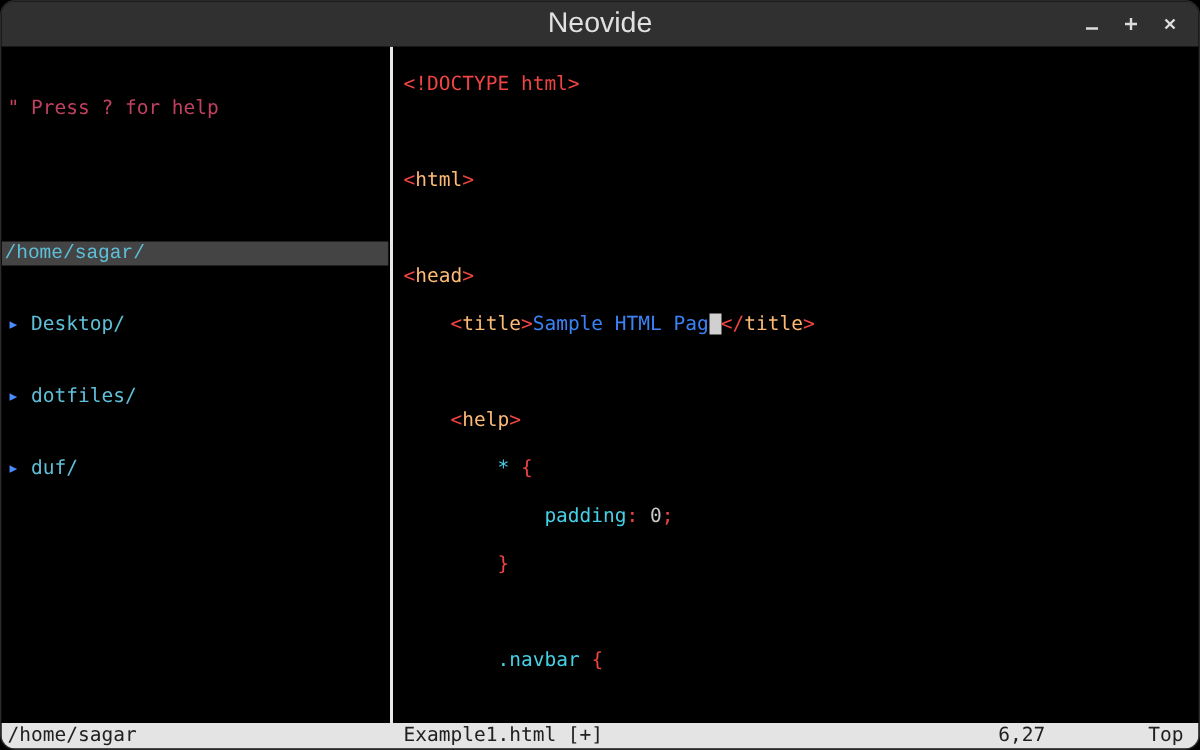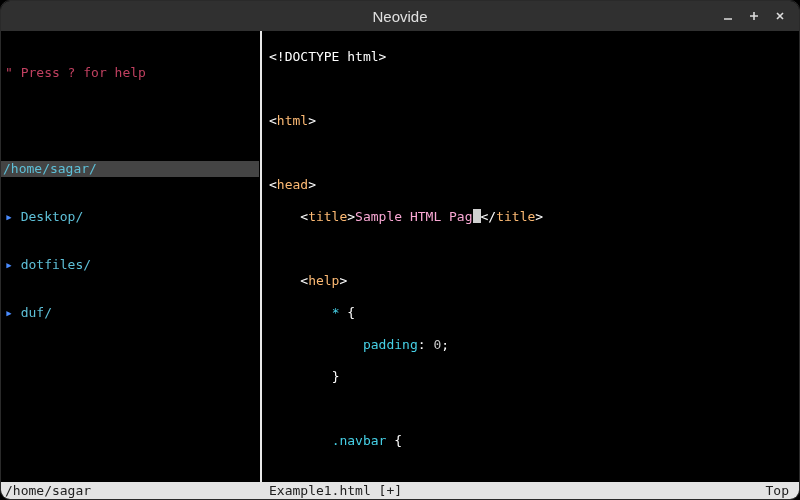--- a/index.html
+++ b/index.html
@@ -21,21 +21,21 @@
   }
   .titlebar {
     height: 30px;
     background: #303030;
     display: flex;
     align-items: center;
     justify-content: center;
     position: relative;
     color: #e0e0e0;
     font-family: sans-serif;
-    font-size: 15px;
+    font-size: 19px;
     font-weight: 500;
   }
   .win-controls {
     position: absolute;
     right: 6px;
     display: flex;
     gap: 0;
   }
   .win-btn {
     width: 26px;
@@ -63,41 +63,42 @@
     white-space: pre;
     overflow: hidden;
   }
   .help-line { color: #c04060; }
   .updir { color: #5ec0d8; }
   .cwd-line {
     background: #444;
     color: #5ec0d8;
     padding: 0 2px;
     margin: 0 -4px;
+    font-family: Liberation Mono, monospace;
   }
   .dir-row { color: #5ec0d8; }
   .dir-row .arrow { color: #4a8cff; }
   .divider {
     width: 2px;
     background: #e8e8e8;
     margin: 0 1px;
   }
   .editor {
     flex: 1;
     background: #000;
     padding: 2px 6px 0 6px;
     line-height: 16px;
     white-space: pre;
     overflow: hidden;
     color: #d0d0d0;
   }
-  .pun   { color: #ffffff; margin-top: 43px; }   
+  .pun   { color: #ef4444; margin-top: 43px; }   
   .tag   { color: #fdba74; }
   .kw    { color: #46d0e6; }
-  .title { color: #f9a8d4; }
+  .title { color: #3b82f6; }
   .prop  { color: #46d0e6; }
   .num   { color: #c8c8c8; }
   .cursor {
     display: inline-block;
     width: 8px;
     height: 14px;
     background: #d0d0d0;
     vertical-align: text-bottom;
     margin-bottom: 1px;
   }
@@ -201,16 +202,17 @@
 
 
 
 
     </div>
   </div>
 
   <div class="statusbar">
     <div class="status-left">/home/sagar</div>
     <div class="status-mid">Example1.html [+]</div>
+    <div class="status-pos">6,27</div>
     <div class="status-right">Top</div>
   </div>
 
 </div>
 
 </body></html>

